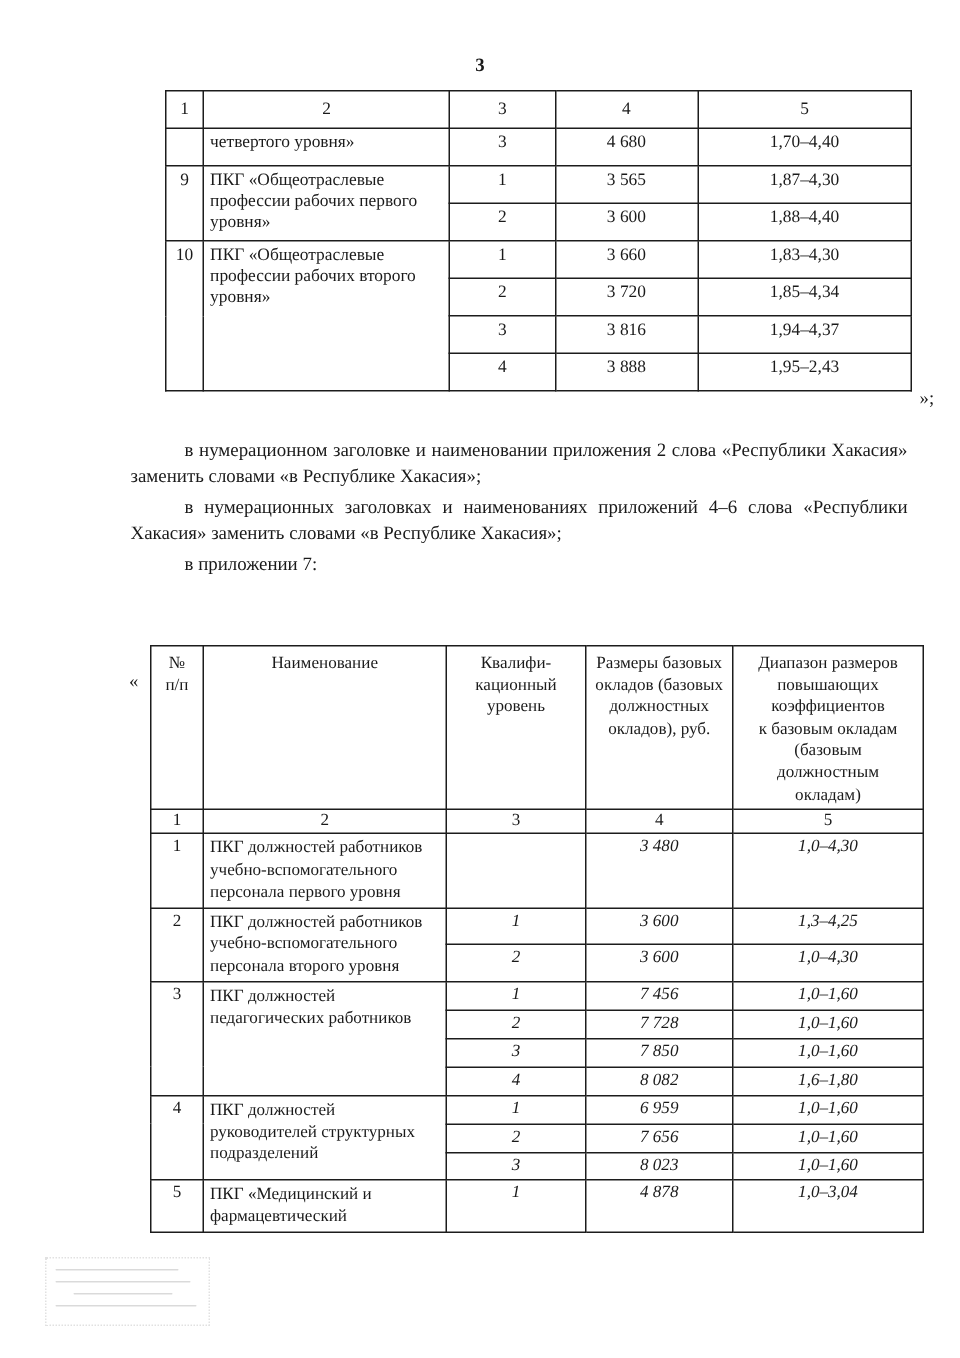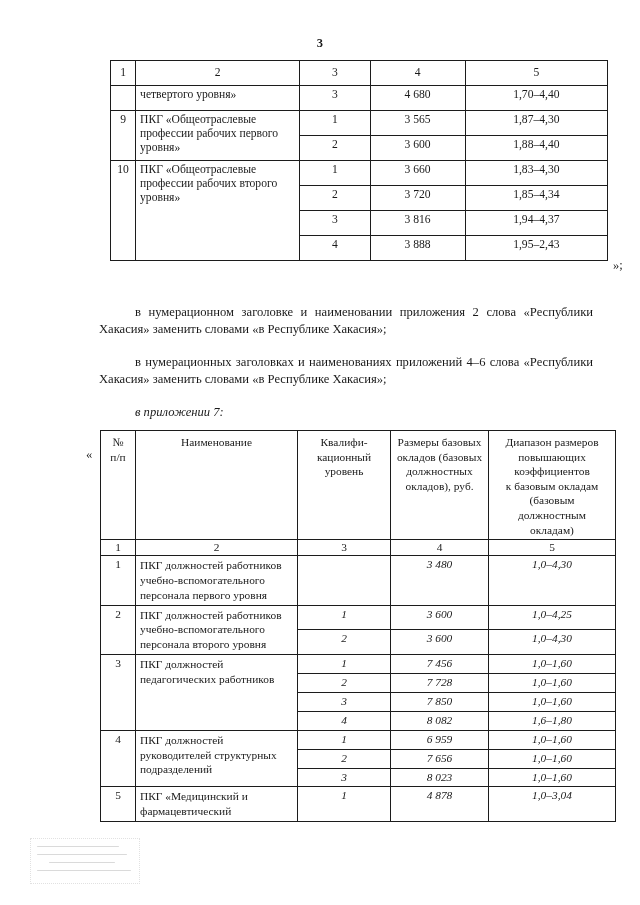--- a/index.html
+++ b/index.html
@@ -70,26 +70,26 @@
   
   #paras {
     position: absolute;
     left: 83px;
     top: 288px;
     width: 526px;
     font-size: 12.6px;
     line-height: 1.345;
   }
   #paras p {
-    margin: 16px;
+    margin: 4px;
     text-align: justify;
     text-indent: 36px;
     text-justify: inter-word;
   }
-  #paras p.last-line-natural { text-align: left; font-style: italic; }
+  #paras p.last-line-natural { text-align: left; }
 
   
   .open-quote-left {
     position: absolute;
     left: 86px;
     top: 447px;
     font-size: 12.5px;
   }
 
   
@@ -263,21 +263,21 @@
           <td class="nm">ПКГ должностей работников учебно-вспомогательного персонала первого уровня</td>
           <td class="lvl"></td>
           <td class="amt">3 480</td>
           <td class="rng">1,0–4,30</td>
         </tr>
         <tr>
           <td class="idx" rowspan="2">2</td>
           <td class="nm" rowspan="2">ПКГ должностей работников учебно-вспомогательного персонала второго уровня</td>
           <td class="lvl">1</td>
           <td class="amt">3 600</td>
-          <td class="rng">1,0–4,25</td>
+          <td class="rng">1,3–4,25</td>
         </tr>
         <tr>
           <td class="lvl">2</td>
           <td class="amt">3 600</td>
           <td class="rng">1,0–4,30</td>
         </tr>
         <tr>
           <td class="idx" rowspan="4">3</td>
           <td class="nm" rowspan="4">ПКГ должностей педагогических работников</td>
           <td class="lvl">1</td>

